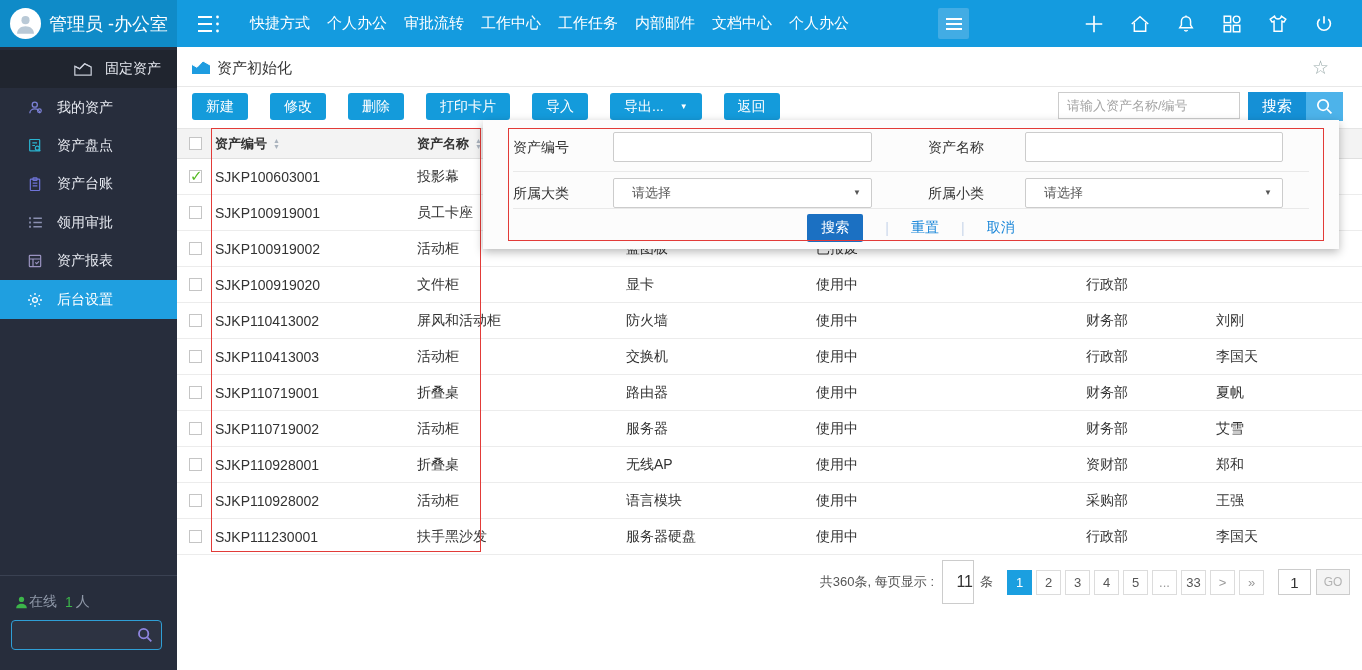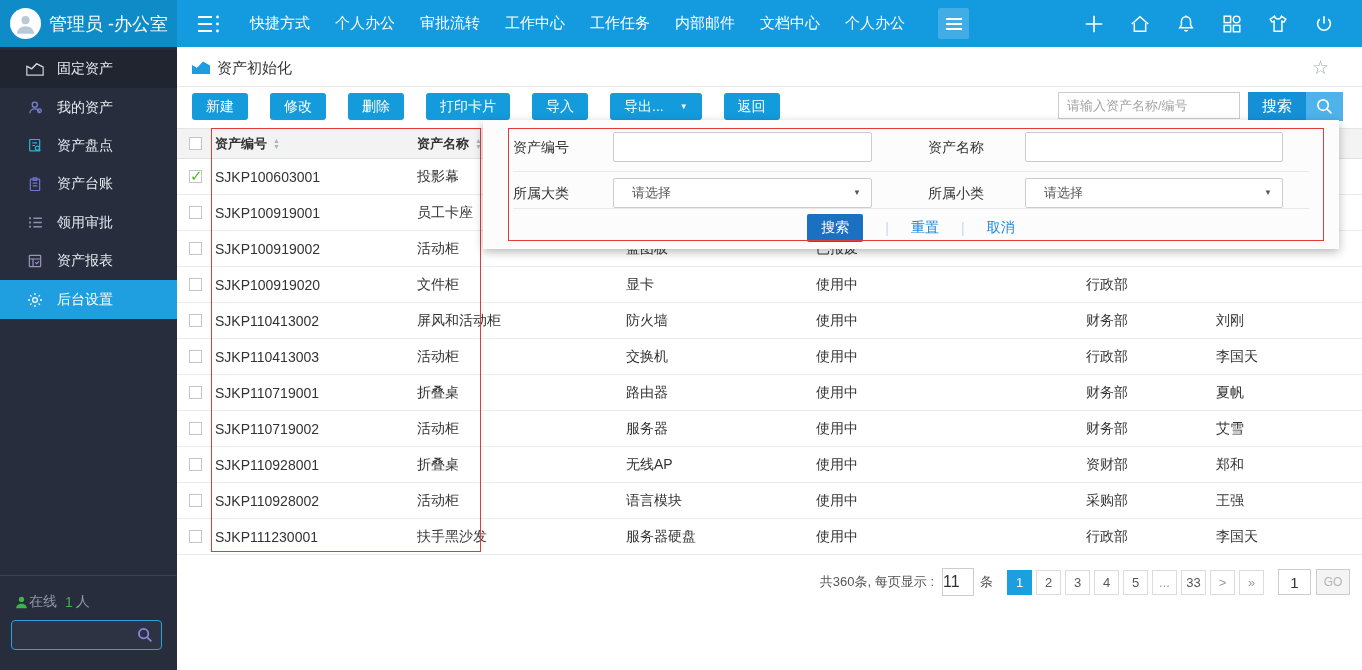--- a/index.html
+++ b/index.html
@@ -5,34 +5,34 @@
   * { margin:0; padding:0; box-sizing:border-box; }
   html,body { width:1362px; height:670px; overflow:hidden;
     font-family:"Liberation Sans","DejaVu Sans",sans-serif; background:#fff; }
 
   
   #topbar { position:absolute; left:0; top:0; width:1362px; height:47px; background:#149bdf; z-index:30; }
   #topbar-left { position:absolute; left:0; top:0; width:177px; height:47px; background:#0f8bc8; display:flex; align-items:center; }
   #avatar { width:31px; height:31px; border-radius:50%; background:#fff; margin-left:10px; display:flex; align-items:center; justify-content:center; overflow:hidden; }
   #user-name { color:#fff; font-size:18px; margin-left:8px; white-space:nowrap; }
   #toggle-icon { position:absolute; left:196px; top:13px; width:26px; height:22px; cursor:pointer; }
-  #topnav { position:absolute; left:250px; top:0; height:47px; display:flex; align-items:center; gap:25px; }
+  #topnav { position:absolute; left:250px; top:0; height:47px; display:flex; align-items:center; gap:17px; }
   .nav-item { color:#fff; font-size:15px; width:60px; text-align:center; cursor:pointer; white-space:nowrap; }
   #hamburger { position:absolute; left:938px; top:8px; width:31px; height:31px; background:#42ace4; border-radius:2px; display:flex; align-items:center; justify-content:center; cursor:pointer; }
   #top-icons { position:absolute; left:1083px; top:0; height:47px; display:flex; align-items:center; gap:24px; }
   .tbicon { width:22px; height:22px; display:inline-flex; cursor:pointer; }
   .tbicon svg { width:22px; height:22px; }
 
   
   #sidebar { position:absolute; left:0; top:47px; width:177px; height:623px; background:#272d3c; z-index:25; }
   #side-items { padding-top:3px; }
   .side-item { height:38.4px; display:flex; align-items:center; cursor:pointer; color:#e6e9f0; font-size:14px; }
   .side-item .sicon { width:20px; height:20px; margin-left:25px; display:flex; align-items:center; justify-content:center; }
   .side-item .slabel { margin-left:12px; }
-  .side-item.dark { background:#20252f; }
+  .side-item.dark { background:#20252f;padding-left:48px; }
   .side-item.selected { background:#1f9fe0; color:#fff; }
   #side-divider { position:absolute; left:0; top:528px; width:177px; border-top:1px solid #3a4152; }
   #online-row { position:absolute; left:14px; top:546px; display:flex; align-items:center; font-size:14px; color:#8f98a8; }
   #online-row .num { color:#3cb54a; margin:0 3px 0 8px; }
   #side-search { position:absolute; left:11px; top:573px; width:151px; height:30px; background:rgba(255,255,255,0.03); border:1px solid #2f9fd6; border-radius:4px; }
   #side-search svg { position:absolute; right:7px; top:5px; width:18px; height:18px; }
   #side-search input { width:100%; height:100%; background:transparent; border:none; outline:none; color:#cfd5e0; padding:0 28px 0 8px; font-size:13px; }
 
   
   #main { position:absolute; left:177px; top:47px; width:1185px; height:623px; background:#fff; }
@@ -72,21 +72,21 @@
   .p-select .caret { position:absolute; right:10px; top:0; font-size:8px; color:#555; }
   .p-div { position:absolute; left:30px; width:796px; border-top:1px solid #e9e9e9; }
   #p-actions { position:absolute; left:0; top:93px; width:856px; height:30px; display:flex; align-items:center; justify-content:center; gap:22px; font-size:14px; }
   #p-search-btn { width:56px; height:28px; background:#1b70c2; color:#fff; border:none; border-radius:2px; font-size:14px; cursor:pointer; font-family:inherit; }
   .p-sep { color:#c9d6ea; }
   .p-link { color:#1a86d8; cursor:pointer; }
 
   
   #pager { position:absolute; right:12px; top:520px; height:30px; display:flex; align-items:center; font-size:13px; color:#555; }
   #pager .lbl { margin-right:8px; color:#555; }
-  #page-size { width:32px; height:28px; border:1px solid #ccc; text-align:left; font-size:16px; color:#333; background:#fff; }
+  #page-size { width:32px; height:44px; border:1px solid #ccc; text-align:right; font-size:16px; color:#333; background:#fff; }
   #pager .unit { margin:0 10px 0 6px; }
   .pg { min-width:25px; height:25px; border:1px solid #dcdcdc; background:#fff; display:flex; align-items:center; justify-content:center; margin-left:4px; cursor:pointer; color:#555; padding:0 4px; }
   .pg.active { background:#1b9fe0; border-color:#1b9fe0; color:#fff; }
   .pg.dim { color:#999; }
   #goto { width:33px; height:26px; border:1px solid #ccc; text-align:center; font-size:15px; color:#333; margin-left:14px; background:#fff; }
   #go-btn { width:34px; height:26px; border:1px solid #ccc; background:#f4f4f4; color:#b3b3b3; font-size:12px; margin-left:5px; cursor:pointer; font-family:inherit; }
 </style>
 </head>
 <body>
 

